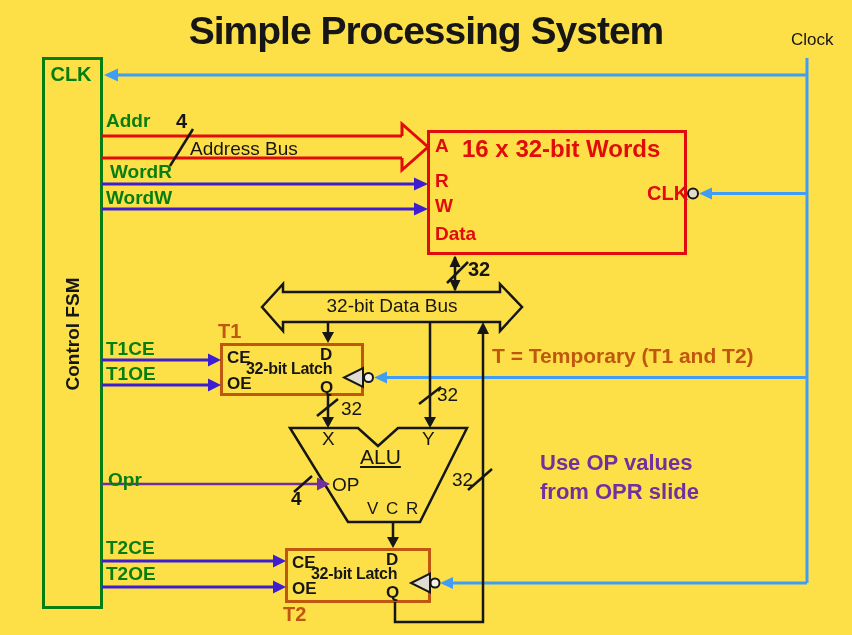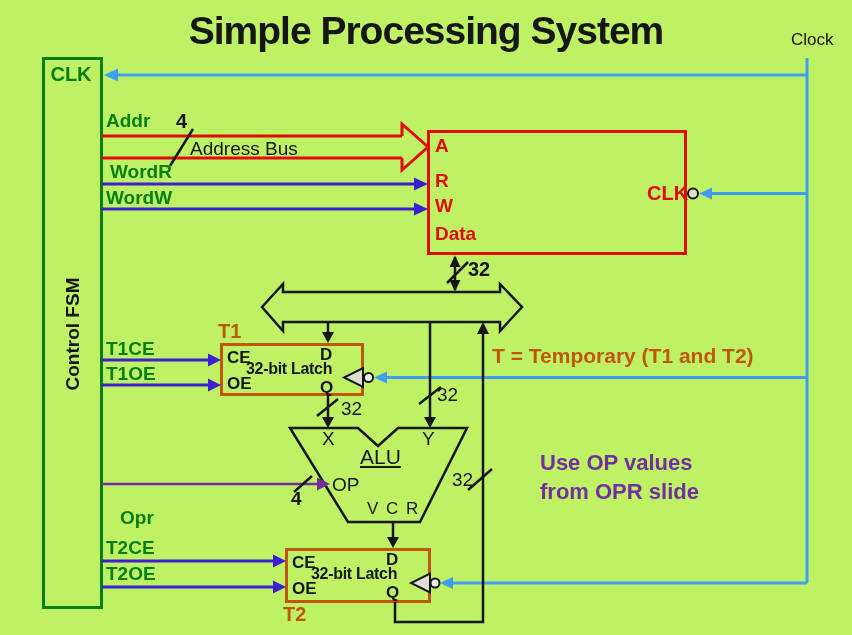--- a/index.html
+++ b/index.html
@@ -1,17 +1,17 @@
 <!DOCTYPE html>
 <html><head>
 <meta charset="utf-8">
 <style>
   html,body{margin:0;padding:0;background:#e0ddd0;}
   #stage{
-    position:relative;width:852px;height:635px;background:#bef264;
+    position:relative;width:852px;height:635px;background:#fde047;
     font-family:"Liberation Sans",sans-serif;color:#141414;overflow:hidden;
   }
   .abs{position:absolute;line-height:1.05;white-space:nowrap;}
   svg{position:absolute;left:0;top:0;}
   .title{font-size:39px;font-weight:700;color:#161616;letter-spacing:-1px;width:852px;text-align:center;}
   .clock-lbl{font-size:17px;color:#161616;}
   .green{color:#077e12;font-weight:700;font-size:19px;}
   .fsm-clk{color:#077e12;font-weight:700;font-size:20px;width:58px;text-align:center;}
   .fsm-name{font-size:19px;font-weight:700;color:#161616;transform:translate(-50%,-50%) rotate(-90deg);}
   .busname{font-size:19px;color:#161616;}
@@ -112,34 +112,36 @@
 
   <div class="abs fsm-clk" style="left:42px;top:64px;">CLK</div>
   <div class="abs fsm-name" style="left:73px;top:334px;">Control FSM</div>
 
   <div class="abs green" style="left:106px;top:111px;">Addr</div>
   <div class="abs w-num-b" style="left:176px;top:111px;">4</div>
   <div class="abs green" style="left:110px;top:162px;">WordR</div>
   <div class="abs green" style="left:106px;top:188px;">WordW</div>
   <div class="abs green" style="left:106px;top:339px;">T1CE</div>
   <div class="abs green" style="left:106px;top:364px;">T1OE</div>
-  <div class="abs green" style="left:108px;top:508px;margin-left:12px;">Opr</div>
+  <div class="abs green" style="left:108px;top:470px;">Opr</div>
   <div class="abs w-num-b" style="left:291px;top:489px;font-size:19px;">4</div>
   <div class="abs green" style="left:106px;top:538px;">T2CE</div>
   <div class="abs green" style="left:106px;top:564px;">T2OE</div>
 
   <div class="abs busname" style="left:190px;top:139px;">Address Bus</div>
 
+  <div class="abs red-b mem-title" style="left:462px;top:136px;">16 x 32-bit Words</div>
   <div class="abs red-b port" style="left:435px;top:136px;">A</div>
   <div class="abs red-b port" style="left:435px;top:171px;">R</div>
   <div class="abs red-b port" style="left:435px;top:196px;">W</div>
   <div class="abs red-b port" style="left:435px;top:224px;">Data</div>
   <div class="abs red-b mem-clk" style="left:647px;top:183px;">CLK</div>
   <div class="abs w-num-b" style="left:468px;top:259px;">32</div>
 
+  <div class="abs busname" style="left:299px;top:296px;width:186px;text-align:center;">32-bit Data Bus</div>
 
   <div class="abs orange tag" style="left:218px;top:321px;">T1</div>
   <div class="abs latch-t" style="left:227px;top:349px;">CE</div>
   <div class="abs latch-t" style="left:227px;top:375px;">OE</div>
   <div class="abs latch-name" style="left:246px;top:361px;">32-bit Latch</div>
   <div class="abs latch-t" style="left:320px;top:346px;">D</div>
   <div class="abs latch-t" style="left:320px;top:379px;">Q</div>
   <div class="abs w-num" style="left:341px;top:399px;">32</div>
 
   <div class="abs alu-t" style="left:322px;top:429px;">X</div>

